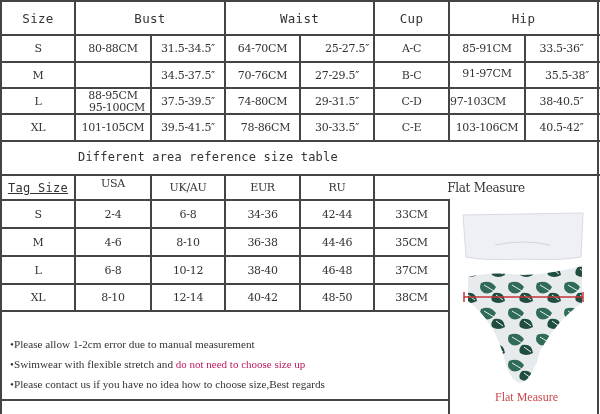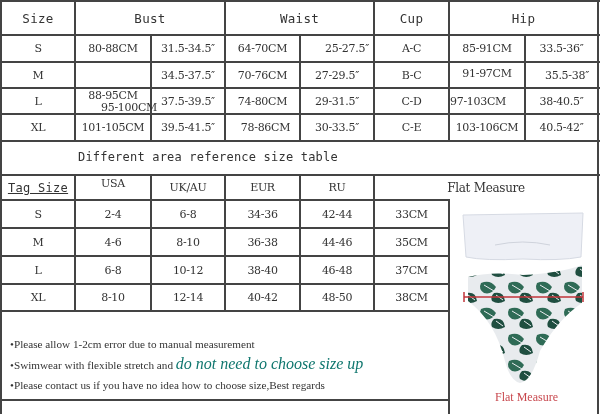--- a/index.html
+++ b/index.html
@@ -6,21 +6,21 @@
   body { width:600px; height:414px; position:relative; overflow:hidden;
          font-family:"DejaVu Serif","Liberation Serif",serif; color:#333; }
   .abs { position:absolute; box-sizing:border-box; }
   .cell { position:absolute; box-sizing:border-box; display:flex; align-items:center; justify-content:center;
           font-size:11px; color:#333; white-space:nowrap; letter-spacing:-0.3px; }
   .hdr { font-size:12.5px; font-family:"DejaVu Sans Mono","Liberation Mono",monospace; letter-spacing:0.3px; color:#333; }
   .hline { position:absolute; height:2px; background:#444; }
   .vline { position:absolute; width:2px; background:#444; }
   .notes { position:absolute; left:10px; top:334px; font-size:11.2px; line-height:20px; color:#333;
            font-family:"Liberation Serif","DejaVu Serif",serif; }
-  .notes .red { color:#0f766e; font-size:16px;font-style:italic; }
+  .notes .red { color:#be185d; font-size:11px; }
   .ref-label { position:absolute; left:78px; top:150px; font-size:12px; color:#333;
                font-family:"DejaVu Sans Mono","Liberation Mono",monospace; letter-spacing:0.2px; }
   .flat-cap { position:absolute; left:455px; top:390px; width:143px; text-align:center; font-size:12px;
               color:#c8484e; font-family:"Liberation Serif","DejaVu Serif",serif; }
 </style>
 </head>
 <body>
 
 <div class="hline" style="left:0;top:0;width:600px;"></div>
 <div class="hline" style="left:0;top:34px;width:600px;"></div>
@@ -63,21 +63,21 @@
   <div class="cell" style="left:152px;top:63px;width:72px;height:24px;">34.5-37.5″</div>
   <div class="cell" style="left:226px;top:63px;width:73px;height:24px;">70-76CM</div>
   <div class="cell" style="left:301px;top:63px;width:72px;height:24px;">27-29.5″</div>
   <div class="cell" style="left:375px;top:63px;width:73px;height:24px;">B-C</div>
   <div class="cell" style="left:450px;top:63px;width:74px;height:20px;">91-97CM</div>
   <div class="cell" style="left:526px;top:63px;width:71px;height:24px;padding-left:11px;">35.5-38″</div>
 </div>
 
 <div>
   <div class="cell" style="left:2px;top:89px;width:72px;height:24px;">L</div>
-  <div class="cell" style="left:92px;top:89px;width:74px;height:36px;">95-100CM</div>
+  <div class="cell" style="left:80px;top:89px;width:74px;height:36px;">95-100CM</div>
   <div class="cell" style="left:152px;top:89px;width:72px;height:24px;">37.5-39.5″</div>
   <div class="cell" style="left:226px;top:89px;width:73px;height:24px;">74-80CM</div>
   <div class="cell" style="left:301px;top:89px;width:72px;height:24px;">29-31.5″</div>
   <div class="cell" style="left:375px;top:89px;width:73px;height:24px;">C-D</div>
   <div class="cell" style="left:450px;top:89px;width:56px;height:24px;">97-103CM</div>
   <div class="cell" style="left:526px;top:89px;width:71px;height:24px;">38-40.5″</div>
 </div>
 
 <div>
   <div class="cell" style="left:2px;top:115px;width:72px;height:25px;">XL</div>

